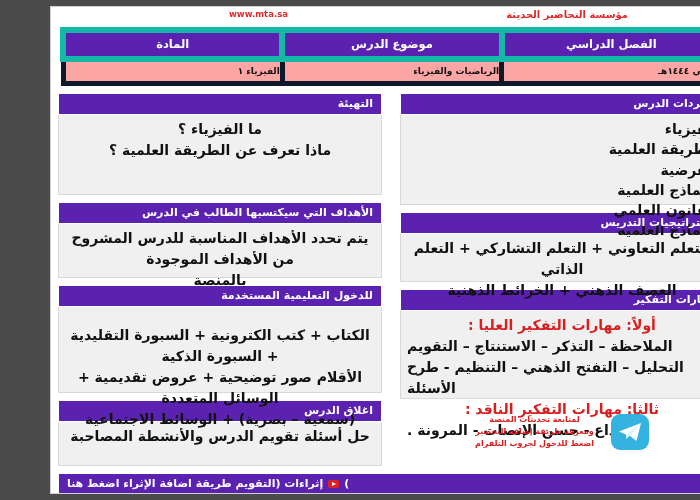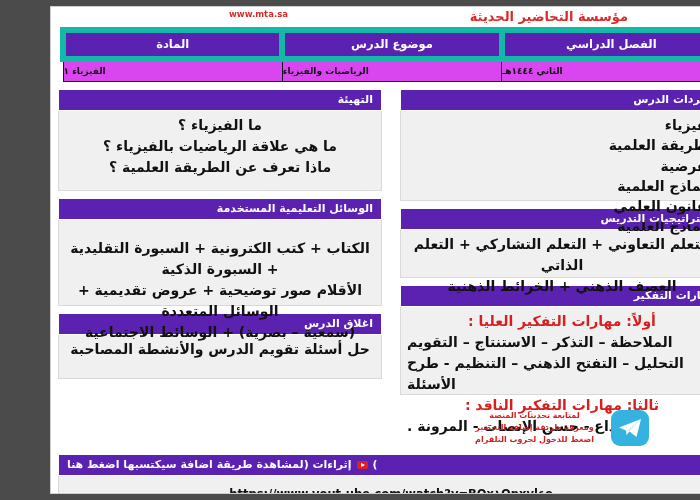--- a/index.html
+++ b/index.html
@@ -21,43 +21,43 @@
   .brandbar{
     height:20px;position:relative;
   }
   .brand-left,.brand-right{
     position:absolute;top:2px;
     color:#d92b2b;
     font-size:8.5px;font-weight:bold;
     white-space:nowrap;
   }
   .brand-left{left:178px;}
-  .brand-right{right:105px;font-size:13px;}
+  .brand-right{right:105px;font-size:10px;}
 
   
   table.info{
     border-collapse:collapse;
     width:664px;margin:0 9px;
     table-layout:fixed;
   }
   table.info th{
     background:#5b21b0;
     color:#ffffff;
     font-size:11.5px;font-weight:bold;
     padding:4px 0 5px;
     border:6px solid #14b8a6;
     text-align:center;
   }
   table.info td{
-    background:#d946ef;
+    background:#fca5a5;
     color:#111111;
     font-size:9px;font-weight:bold;
     padding:4px 0 5px;
-    border:1px solid #0f172a;
-    text-align:left;
+    border:5px solid #0f172a;
+    text-align:right;
   }
 
   
   .cols{display:flex;width:684px;margin-top:7px;}
   .col{width:342px;box-sizing:border-box;padding:0 9px;}
 
   .card{margin-bottom:7px;}
   .card-head{
     background:#5b21b0;color:#ffffff;
     font-size:11px;font-weight:bold;
@@ -202,28 +202,34 @@
       </div>
 
     </div>
 
     <div class="col">
 
       <div class="card">
         <div class="card-head">التهيئة</div>
         <div class="card-body h-tahia">
           <div>ما الفيزياء ؟</div>
-          <div>ما هي علاقة الرياضيات بالفيزياء ؟</div>
           <div>ماذا تعرف عن الطريقة العلمية ؟</div>
         </div>
       </div>
 
-
-      <div class="card">
-        <div class="card-head">الوسائل التعليمية المستخدمة</div>
+      <div class="card">
+        <div class="card-head">الأهداف التي سيكتسبها الطالب في الدرس</div>
+        <div class="card-body h-goal">
+          <div>يتم تحدد الأهداف المناسبة للدرس المشروح من الأهداف الموجودة</div>
+          <div>بالمنصة</div>
+        </div>
+      </div>
+
+      <div class="card">
+        <div class="card-head">للدخول التعليمية المستخدمة</div>
         <div class="card-body h-media">
           <div style="height:14px"></div>
           <div>الكتاب + كتب الكترونية + السبورة التقليدية + السبورة الذكية</div>
           <div>الأقلام   صور توضيحية + عروض تقديمية + الوسائل المتعددة</div>
           <div>(سمعية – بصرية) + الوسائط الاجتماعية</div>
         </div>
       </div>
 
       <div class="card">
         <div class="card-head">اغلاق الدرس</div>
@@ -232,20 +238,20 @@
         </div>
       </div>
 
     </div>
   </div>
 
   <div class="wide card">
     <div class="card-head">
       <span>)</span>
       <span class="yt"></span>
-      <span>إثراءات (لمشاهدة طريقة اضافة سيكتسبها اضغط هنا</span>
+      <span>إثراءات (التقويم طريقة اضافة الإثراء اضغط هنا</span>
     </div>
     <div class="link-body">
       <a href="#">https://www.yout-ube.com/watch?v=BOx١Onxyl٤o</a>
     </div>
   </div>
 
 </div>
 
 </body></html>

